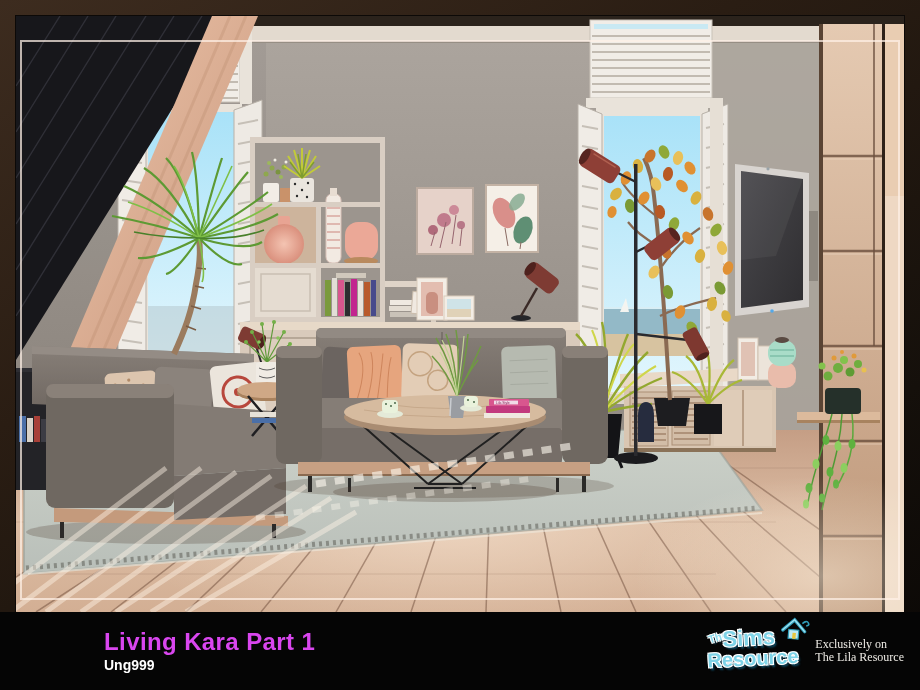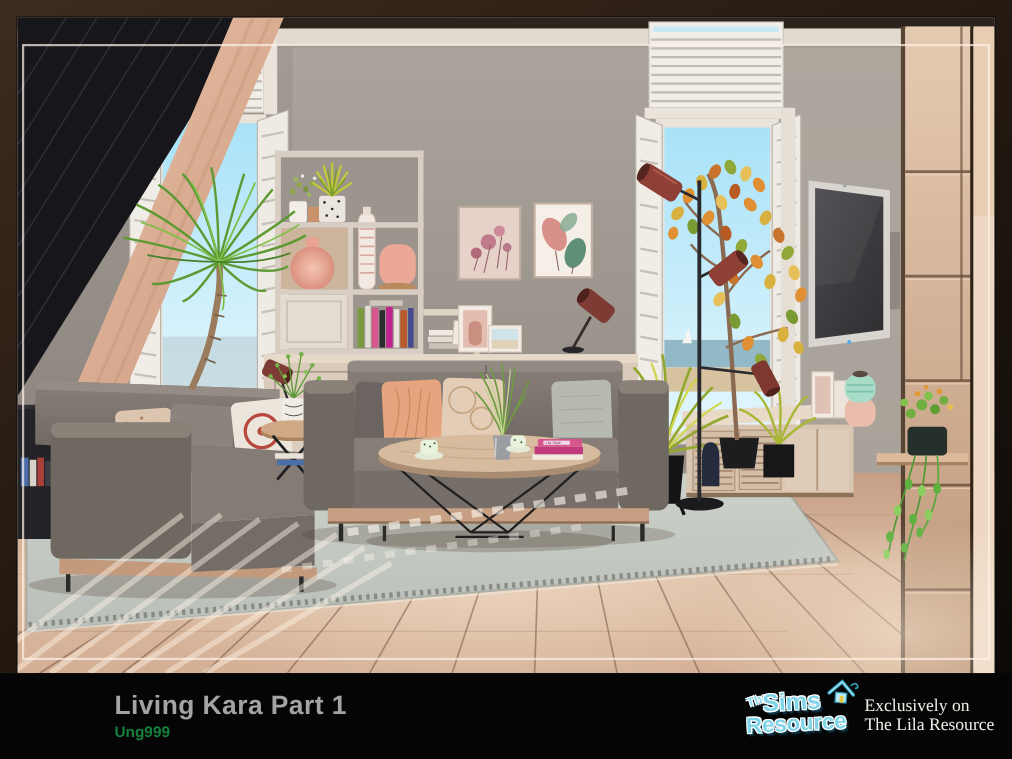--- a/index.html
+++ b/index.html
@@ -15,39 +15,39 @@
   }
   .inner-border {
     position:absolute; left:20px; top:40px; width:876px; height:556px;
     border:2px solid rgba(255,241,231,0.72); pointer-events:none; z-index:5;
   }
   .caption {
     position:absolute; left:0; top:612px; width:920px; height:78px;
     background:#050505; display:flex; align-items:center; z-index:6;
   }
   .title-block { margin-left:104px; }
-  .set-title { font-size:24px; font-weight:bold; color:#a3a3a3; letter-spacing:.4px; line-height:1.05; }
-  .creator { font-size:14px; font-weight:bold; color:#15803d; margin-top:3px; }
+  .set-title { font-size:24px; font-weight:bold; color:#d946ef; letter-spacing:.4px; line-height:1.05; }
+  .creator { font-size:14px; font-weight:bold; color:#ffffff; margin-top:3px; }
   .brand { margin-left:auto; margin-right:16px; display:flex; align-items:center; gap:12px; }
   .tsr-logo { position:relative; width:96px; height:52px; transform:rotate(-3deg); }
   .logo-the {
     position:absolute; left:2px; top:4px; font-size:11px; font-weight:bold; color:#8edcee;
     transform:rotate(-14deg);
     text-shadow:-1px -1px 0 #fff,1px -1px 0 #fff,-1px 1px 0 #fff,1px 1px 0 #fff,2px 2px 2px #0d4a63;
   }
   .logo-sims {
     position:absolute; left:16px; top:0px; font-size:22px; font-weight:bold; letter-spacing:0px; color:#7fd4e8;
     text-shadow:-1px -1px 0 #fff,1px -1px 0 #fff,-1px 1px 0 #fff,1px 1px 0 #fff,2px 3px 2px #0d4a63;
   }
   .logo-resource {
     position:absolute; left:0px; top:22px; font-size:20px; font-weight:bold; color:#7fd4e8;
     text-shadow:-1px -1px 0 #fff,1px -1px 0 #fff,-1px 1px 0 #fff,1px 1px 0 #fff,2px 3px 2px #0d4a63;
   }
   .logo-house { position:absolute; right:-8px; top:-6px; transform:rotate(8deg); }
-  .tagline { color:#efece6; font-family:"Liberation Serif", serif; font-size:16px; line-height:1.12; }
+  .tagline { color:#efece6; font-family:"Liberation Serif", serif; font-size:12px; line-height:1.12; }
 </style>
 </head>
 <body>
 
 <div class="poster">
   <div class="scene-wrap">
   <svg width="888" height="596" viewBox="0 0 888 596" xmlns="http://www.w3.org/2000/svg">
     <defs>
       <linearGradient id="gWall" x1="0" y1="0" x2="0" y2="1">
             <stop offset="0" stop-color="#aba49d"></stop>

